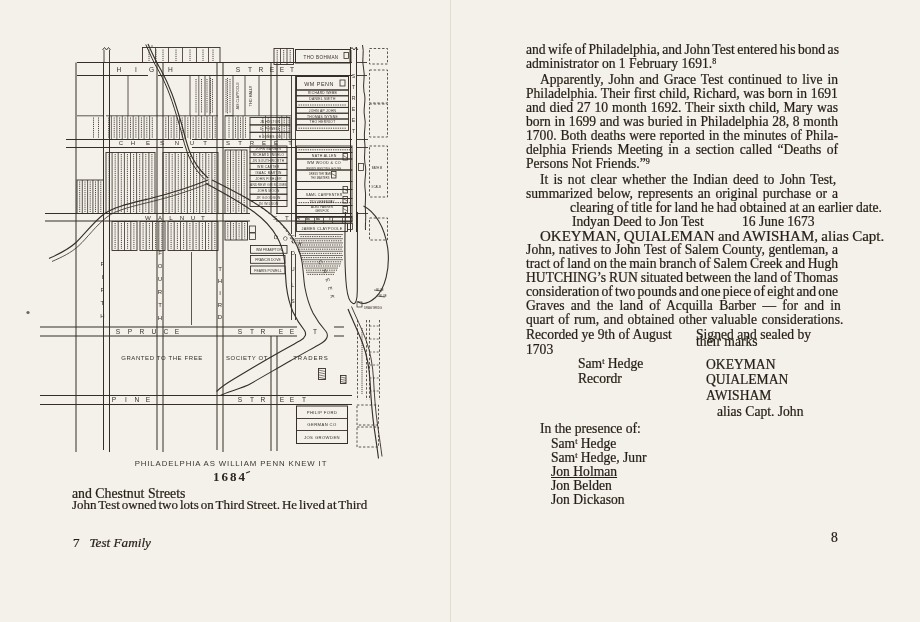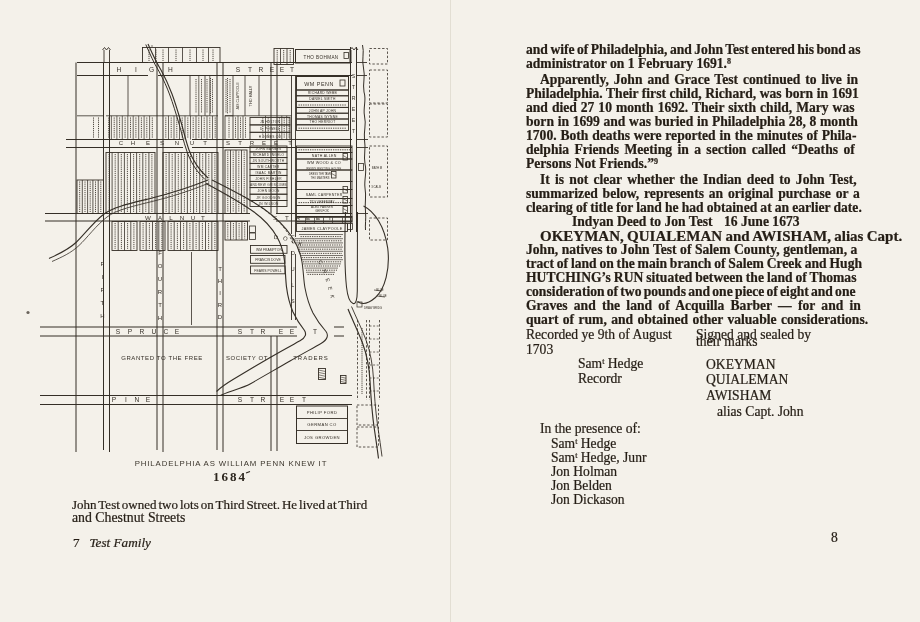--- a/index.html
+++ b/index.html
@@ -1,20 +1,20 @@
 <!DOCTYPE html>
 <html><head><meta charset="utf-8">
 <style>
 html,body{margin:0;padding:0;}
 body{width:920px;height:622px;position:relative;background:#f4f1ea;overflow:hidden;
      font-family:"Liberation Serif", serif;color:#251e16;}
 #pageline{position:absolute;left:450px;top:0;width:1px;height:622px;background:#e2ded3;}
 #map{position:absolute;left:0;top:0;}
 #rtext{position:absolute;left:526px;top:43px;width:312px;font-size:13.6px;line-height:14.0px;-webkit-text-stroke:0.22px #251e16;}
-.rl{white-space:nowrap;font-weight:bold;}
+.rl{white-space:nowrap;}
 sup{font-size:8px;vertical-align:baseline;position:relative;top:-4px;}
 .abs{position:absolute;white-space:nowrap;font-size:13.6px;-webkit-text-stroke:0.22px #251e16;}
 </style></head>
 <body>
 <div id="pageline"></div>
 <svg id="map" width="920" height="622" viewBox="0 0 920 622">
 <line x1="77.0" y1="62.5" x2="148.0" y2="62.5" stroke="#352f27" stroke-width="1.0"></line>
 <line x1="158.0" y1="62.5" x2="352.0" y2="62.5" stroke="#352f27" stroke-width="1.0"></line>
 <line x1="77.0" y1="75.5" x2="148.0" y2="75.5" stroke="#352f27" stroke-width="1.0"></line>
 <line x1="158.0" y1="75.5" x2="352.0" y2="75.5" stroke="#352f27" stroke-width="1.0"></line>
@@ -517,44 +517,44 @@
 <div class="rl" style="">administrator on 1 February 1691.<sup>8</sup></div>
 <div class="rl" style="word-spacing:1.51px;padding-left:14px;">Apparently, John and Grace Test continued to live in</div>
 <div class="rl" style="word-spacing:0.17px;">Philadelphia. Their first child, Richard, was born in 1691</div>
 <div class="rl" style="word-spacing:0.57px;">and died 27 10 month 1692. Their sixth child, Mary was</div>
 <div class="rl" style="word-spacing:0.28px;">born in 1699 and was buried in Philadelphia 28, 8 month</div>
 <div class="rl" style="word-spacing:0.44px;">1700. Both deaths were reported in the minutes of Phila-</div>
 <div class="rl" style="word-spacing:2.01px;">delphia Friends Meeting in a section called “Deaths of</div>
 <div class="rl" style="">Persons Not Friends.”<sup>9</sup></div>
 <div class="rl" style="word-spacing:1.84px;padding-left:14px;">It is not clear whether the Indian deed to John Test,</div>
 <div class="rl" style="word-spacing:1.45px;">summarized below, represents an original purchase or a</div>
-<div class="rl" style="word-spacing:-0.32px;">clearing of title for land he had obtained at an earlier date.</div>
-<div class="rl" style="position:relative;"><span style="position:absolute;left:46px;">Indyan Deed to Jon Test</span><span style="position:absolute;left:198px;">16 June 1673</span>&nbsp;</div>
+<div class="rl" style="word-spacing:-0.32px;margin-left:44px;">clearing of title for land he had obtained at an earlier date.</div>
+<div class="rl" style="position:relative;"><span style="position:absolute;left:46px;">Indyan Deed to Jon Test</span><span style="position:absolute;left:216px;">16 June 1673</span>&nbsp;</div>
 <div class="rl" style="padding-left:14px;font-size:15px;word-spacing:-0.4px;">OKEYMAN, QUIALEMAN and AWISHAM, alias Capt.</div>
 <div class="rl" style="word-spacing:0.15px;text-align:right;">John, natives to John Test of Salem County, gentleman, a</div>
-<div class="rl" style="word-spacing:-0.57px;">tract of land on the main branch of Salem Creek and Hugh</div>
+<div class="rl" style="word-spacing:-0.57px;text-align:right;">tract of land on the main branch of Salem Creek and Hugh</div>
 <div class="rl" style="word-spacing:-0.43px;">HUTCHING’s RUN situated between the land of Thomas</div>
 <div class="rl" style="word-spacing:-1.19px;">consideration of two pounds and one piece of eight and one</div>
 <div class="rl" style="word-spacing:2.87px;">Graves and the land of Acquilla Barber — for and in</div>
 <div class="rl" style="word-spacing:0.95px;">quart of rum, and obtained other valuable considerations.</div>
 </div>
 
 <div class="abs" style="left:526px;top:327px;">Recorded ye 9th of August</div>
 <div class="abs" style="left:696px;top:327px;">Signed and sealed by</div>
 <div class="abs" style="left:526px;top:342px;">1703</div>
 <div class="abs" style="left:696px;top:334px;">their marks</div>
 <div class="abs" style="left:578px;top:356px;">Sam<sup>t</sup> Hedge</div>
 <div class="abs" style="left:706px;top:357px;">OKEYMAN</div>
 <div class="abs" style="left:578px;top:371px;">Recordr</div>
 <div class="abs" style="left:706px;top:372px;">QUIALEMAN</div>
 <div class="abs" style="left:706px;top:388px;">AWISHAM</div>
 <div class="abs" style="left:717px;top:404px;">alias Capt. John</div>
 <div class="abs" style="left:540px;top:421px;">In the presence of:</div>
 <div class="abs" style="left:551px;top:436px;">Sam<sup>t</sup> Hedge</div>
 <div class="abs" style="left:551px;top:450px;">Sam<sup>t</sup> Hedge, Junr</div>
-<div class="abs" style="left:551px;top:464px;">Jon Holman</div>
+<div class="abs" style="left:551px;top:464px;text-decoration:underline;">Jon Holman</div>
 <div class="abs" style="left:551px;top:478px;">Jon Belden</div>
 <div class="abs" style="left:551px;top:492px;">Jon Dickason</div>
 <div class="abs" style="left:831px;top:530px;">8</div>
 
 <div class="abs" style="left:72px;top:497px;font-size:13px;word-spacing:-1.25px;">John Test owned two lots on Third Street. He lived at Third</div>
-<div class="abs" style="left:72px;top:510px;font-size:13.8px;">and Chestnut Streets</div>
+<div class="abs" style="left:72px;top:486px;font-size:13.8px;">and Chestnut Streets</div>
 <div class="abs" style="left:73px;top:535px;font-size:13.2px;">7&nbsp;&nbsp;&nbsp;<i>Test Family</i></div>
 
 </body></html>

